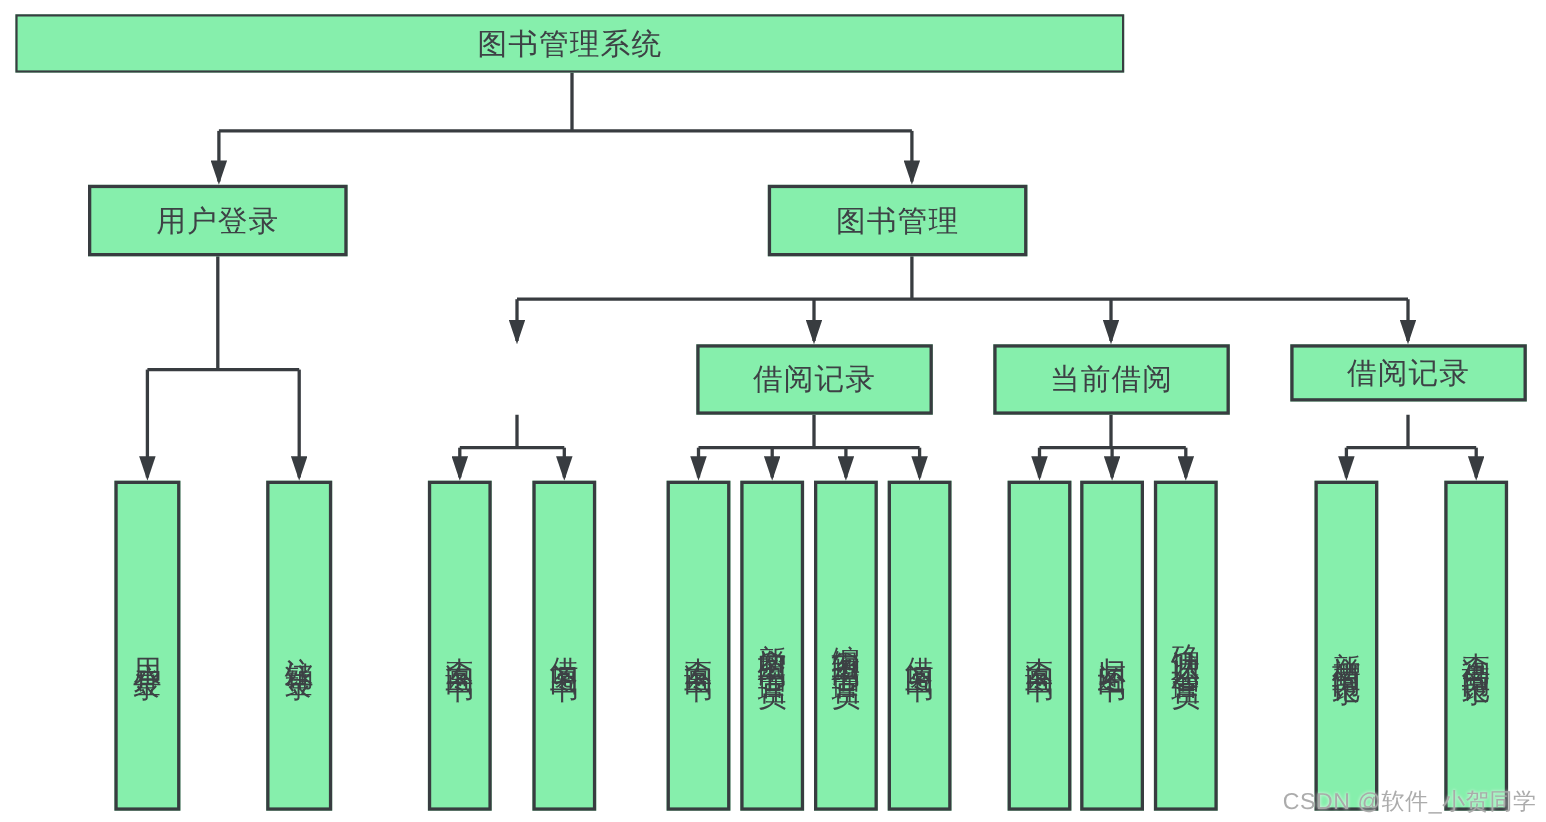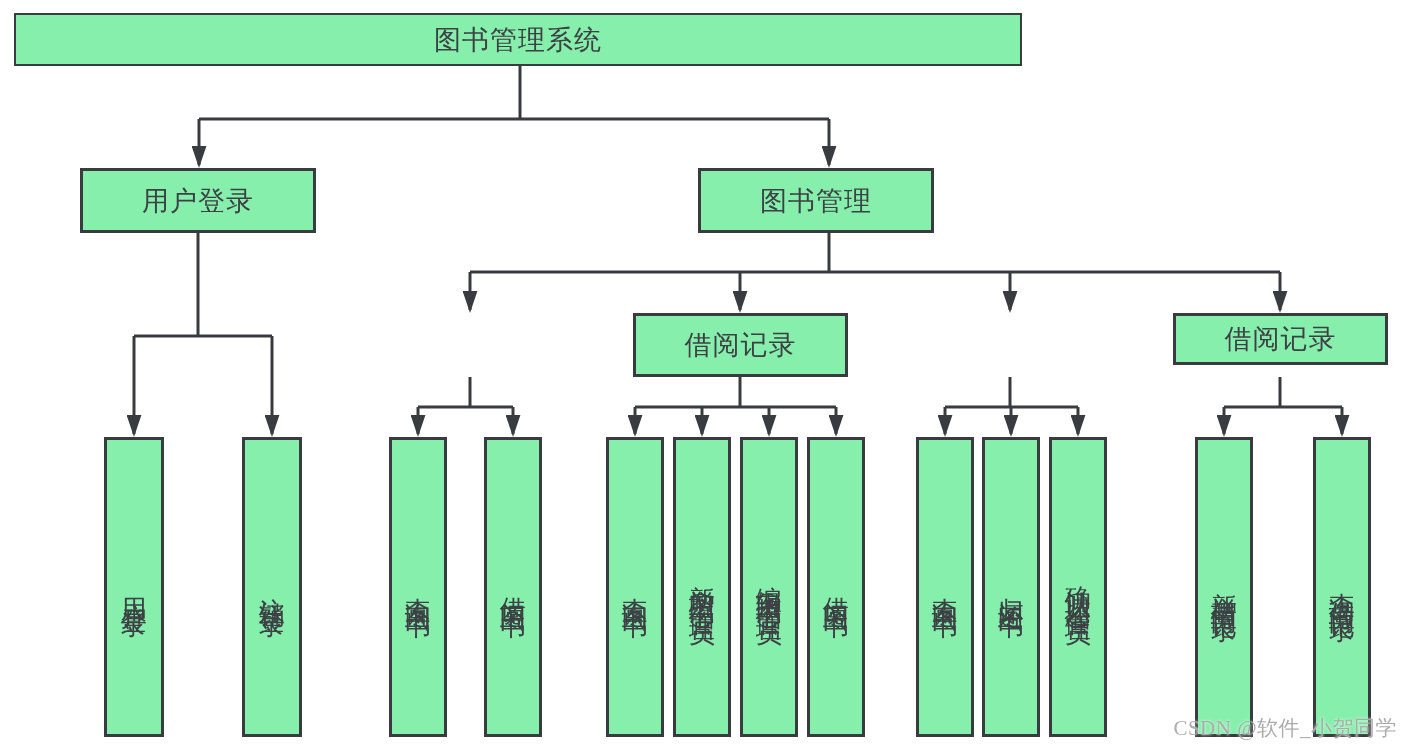--- a/index.html
+++ b/index.html
@@ -50,21 +50,20 @@
   #watermark {
     position: absolute;
     top: 714px;
     right: 8px;
     font-size: 21px;
     letter-spacing: 0.5px;
     color: rgba(168, 168, 168, 0.95);
     text-shadow: 0 0 3px rgba(255,255,255,0.9);
     white-space: nowrap;
     z-index: 5;
-    font-family: Liberation Serif, serif;
   }
 </style>
 </head>
 <body>
 
 <div id="canvas">
 
   <svg id="connector-layer" viewBox="0 0 1405 747" xmlns="http://www.w3.org/2000/svg">
     <defs>
       <marker id="arrow" markerWidth="7.4" markerHeight="5" refX="6.4" refY="2.5" orient="auto" markerUnits="strokeWidth">
@@ -122,20 +121,23 @@
   <div class="box" style="left:80px; top:168px; width:236px; height:65px;">
     <span class="h-label">用户登录</span>
   </div>
   <div class="box" style="left:698px; top:168px; width:236px; height:65px;">
     <span class="h-label">图书管理</span>
   </div>
 
   <div class="box" style="left:633px; top:313px; width:215px; height:64px;">
     <span class="h-label">借阅记录</span>
   </div>
+  <div class="box" style="left:903px; top:313px; width:215px; height:64px;">
+    <span class="h-label">当前借阅</span>
+  </div>
   <div class="box" style="left:1173px; top:313px; width:215px; height:52px;">
     <span class="h-label">借阅记录</span>
   </div>
 
   <div class="box" style="left:104px; top:437px; width:60px; height:300px;">
     <span class="v-label">用户登录</span>
   </div>
   <div class="box" style="left:242px; top:437px; width:60px; height:300px;">
     <span class="v-label">注销登录</span>
   </div>

